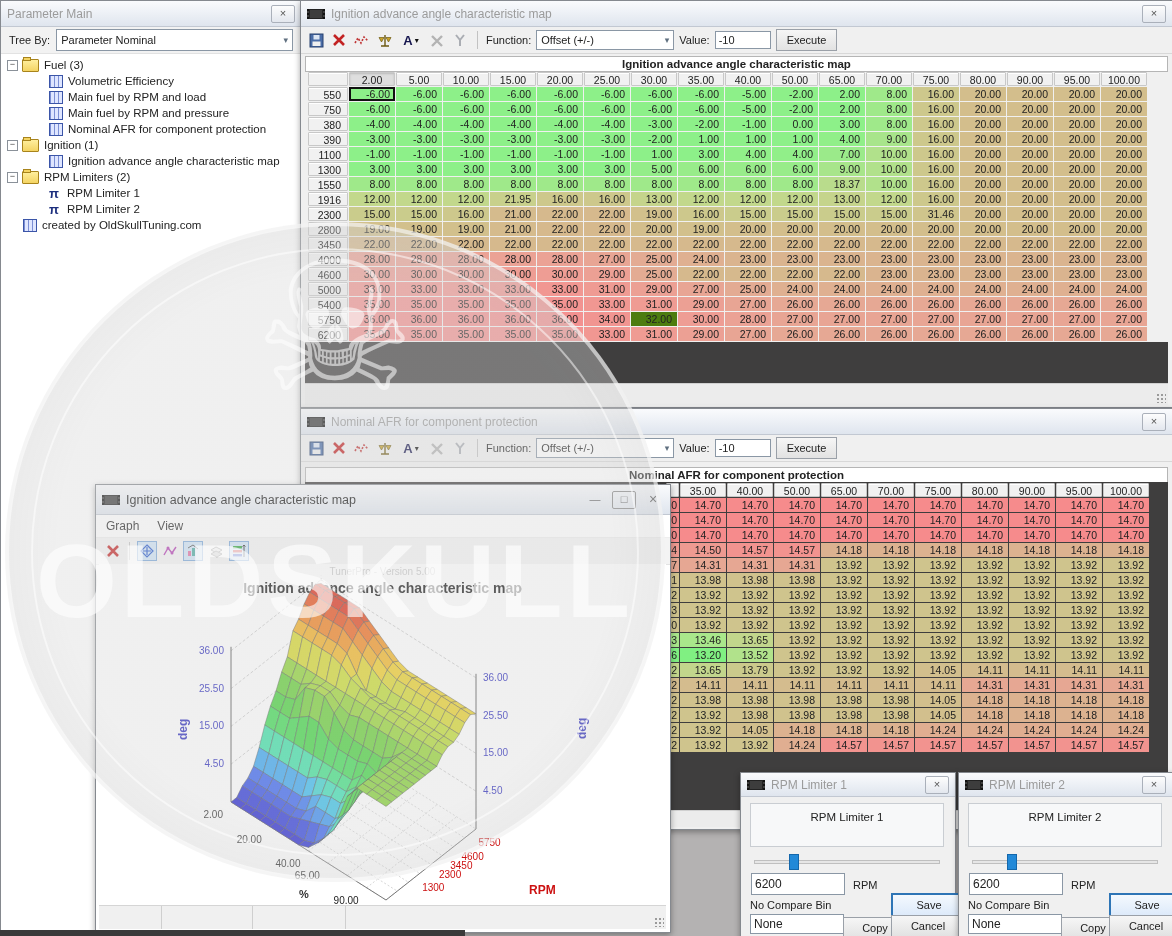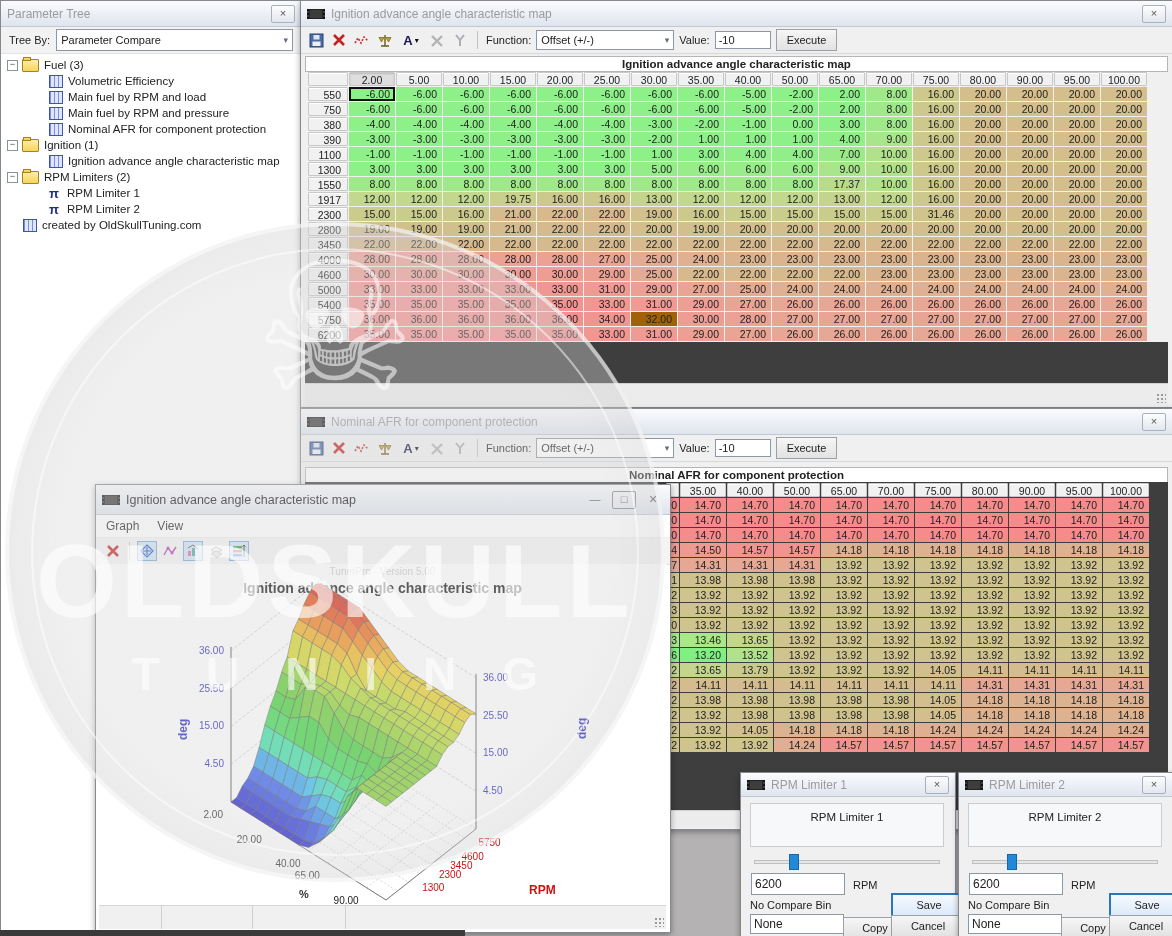--- a/index.html
+++ b/index.html
@@ -74,27 +74,27 @@
             letter-spacing:46px;color:rgba(255,255,255,.62);text-indent:46px;}
   svg text{font-family:"Liberation Sans",sans-serif;}
 </style>
 </head>
 <body>
 
 <div id="screen">
 
   <div class="window" style="left:0;top:0;width:300px;height:931px;background:#fff;z-index:1;">
     <div class="titlebar">
-      <span class="tb-text">Parameter Tree</span>
+      <span class="tb-text">Parameter Main</span>
       <span class="winbtn">×</span>
     </div>
     <div style="position:absolute;left:0;top:26px;right:0;height:26px;background:#f2f2f2;display:flex;align-items:center;padding:0 8px;gap:6px;border-bottom:1px solid #e2e2e2;">
       <span class="tlabel">Tree By:</span>
       <div class="combo" style="flex:1;height:20px;">
-        <span>Parameter Compare</span>
+        <span>Parameter Nominal</span>
         <span class="arr">▾</span>
       </div>
     </div>
     <div class="tree" id="tree">
         <div class="titem" style="padding-left: 0px;">
           <span class="expbox">−</span>
           <span class="fold"></span>
           <span>Fuel (3)</span>
         </div>
         <div class="titem" style="padding-left: 42px;">
@@ -348,34 +348,34 @@
           <div class="mcell" style="background: rgb(159, 233, 138);">8.00</div>
           <div class="mcell" style="background: rgb(159, 233, 138);">8.00</div>
           <div class="mcell" style="background: rgb(159, 233, 138);">8.00</div>
           <div class="mcell" style="background: rgb(159, 233, 138);">8.00</div>
           <div class="mcell" style="background: rgb(159, 233, 138);">8.00</div>
           <div class="mcell" style="background: rgb(159, 233, 138);">8.00</div>
           <div class="mcell" style="background: rgb(159, 233, 138);">8.00</div>
           <div class="mcell" style="background: rgb(159, 233, 138);">8.00</div>
           <div class="mcell" style="background: rgb(159, 233, 138);">8.00</div>
           <div class="mcell" style="background: rgb(159, 233, 138);">8.00</div>
-          <div class="mcell" style="background: rgb(185, 220, 140);">17.37</div>
+          <div class="mcell" style="background: rgb(185, 220, 140);">18.37</div>
           <div class="mcell" style="background: rgb(177, 225, 139);">10.00</div>
           <div class="mcell" style="background: rgb(205, 200, 140);">16.00</div>
           <div class="mcell" style="background: rgb(211, 190, 140);">20.00</div>
           <div class="mcell" style="background: rgb(211, 190, 140);">20.00</div>
           <div class="mcell" style="background: rgb(211, 190, 140);">20.00</div>
           <div class="mcell" style="background: rgb(211, 190, 140);">20.00</div>
         </div>
         <div class="mrow">
-          <div class="mcell mhdr rowhdr">1917</div>
+          <div class="mcell mhdr rowhdr">1916</div>
           <div class="mcell" style="background: rgb(194, 216, 140);">12.00</div>
           <div class="mcell" style="background: rgb(194, 216, 140);">12.00</div>
           <div class="mcell" style="background: rgb(194, 216, 140);">12.00</div>
-          <div class="mcell" style="background: rgb(200, 208, 140);">19.75</div>
+          <div class="mcell" style="background: rgb(200, 208, 140);">21.95</div>
           <div class="mcell" style="background: rgb(205, 200, 140);">16.00</div>
           <div class="mcell" style="background: rgb(205, 200, 140);">16.00</div>
           <div class="mcell" style="background: rgb(197, 212, 140);">13.00</div>
           <div class="mcell" style="background: rgb(194, 216, 140);">12.00</div>
           <div class="mcell" style="background: rgb(194, 216, 140);">12.00</div>
           <div class="mcell" style="background: rgb(194, 216, 140);">12.00</div>
           <div class="mcell" style="background: rgb(197, 212, 140);">13.00</div>
           <div class="mcell" style="background: rgb(194, 216, 140);">12.00</div>
           <div class="mcell" style="background: rgb(205, 200, 140);">16.00</div>
           <div class="mcell" style="background: rgb(211, 190, 140);">20.00</div>
@@ -524,21 +524,21 @@
           <div class="mcell" style="background: rgb(230, 168, 148);">26.00</div>
         </div>
         <div class="mrow">
           <div class="mcell mhdr rowhdr">5750</div>
           <div class="mcell" style="background: rgb(243, 145, 144);">36.00</div>
           <div class="mcell" style="background: rgb(243, 145, 144);">36.00</div>
           <div class="mcell" style="background: rgb(243, 145, 144);">36.00</div>
           <div class="mcell" style="background: rgb(243, 145, 144);">36.00</div>
           <div class="mcell" style="background: rgb(243, 145, 144);">36.00</div>
           <div class="mcell" style="background: rgb(241, 149, 145);">34.00</div>
-          <div class="mcell" style="background: #a16207;">32.00</div>
+          <div class="mcell" style="background: #4d7c0f;">32.00</div>
           <div class="mcell" style="background: rgb(238, 157, 148);">30.00</div>
           <div class="mcell" style="background: rgb(235, 162, 149);">28.00</div>
           <div class="mcell" style="background: rgb(232, 165, 148);">27.00</div>
           <div class="mcell" style="background: rgb(232, 165, 148);">27.00</div>
           <div class="mcell" style="background: rgb(232, 165, 148);">27.00</div>
           <div class="mcell" style="background: rgb(232, 165, 148);">27.00</div>
           <div class="mcell" style="background: rgb(232, 165, 148);">27.00</div>
           <div class="mcell" style="background: rgb(232, 165, 148);">27.00</div>
           <div class="mcell" style="background: rgb(232, 165, 148);">27.00</div>
           <div class="mcell" style="background: rgb(232, 165, 148);">27.00</div>
@@ -1313,16 +1313,15 @@
     </div>
   </div>
 
   <div style="position:absolute;left:0;top:930px;width:465px;height:6px;background:#3a3a3a;z-index:7;"></div>
 
   <div id="wm">
     <div class="wm-circle"></div>
     <div class="wm-ring"></div>
     <div class="wm-skull">☠</div>
     <div class="wm-line1">OLDSKULL</div>
-    <div class="wm-line2">TUNING</div>
   </div>
 
 </div>
 
 </body></html>

